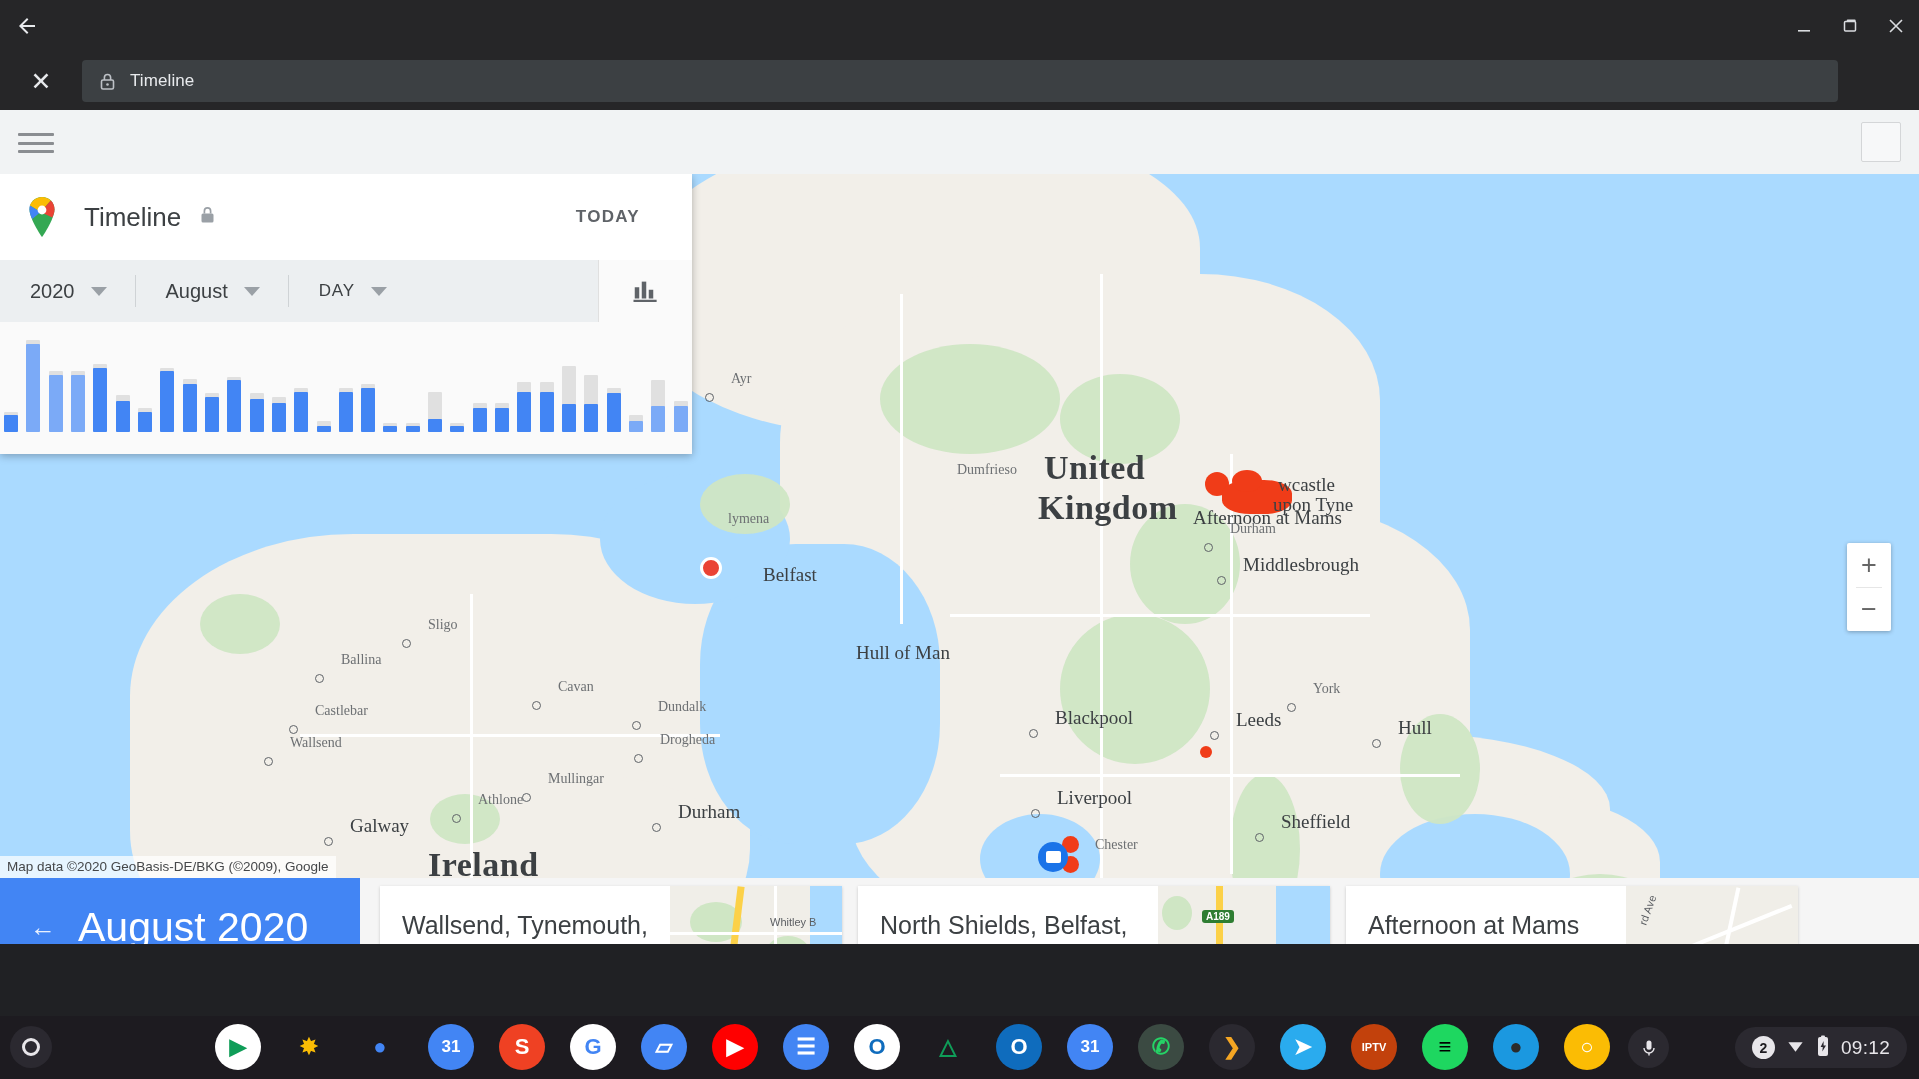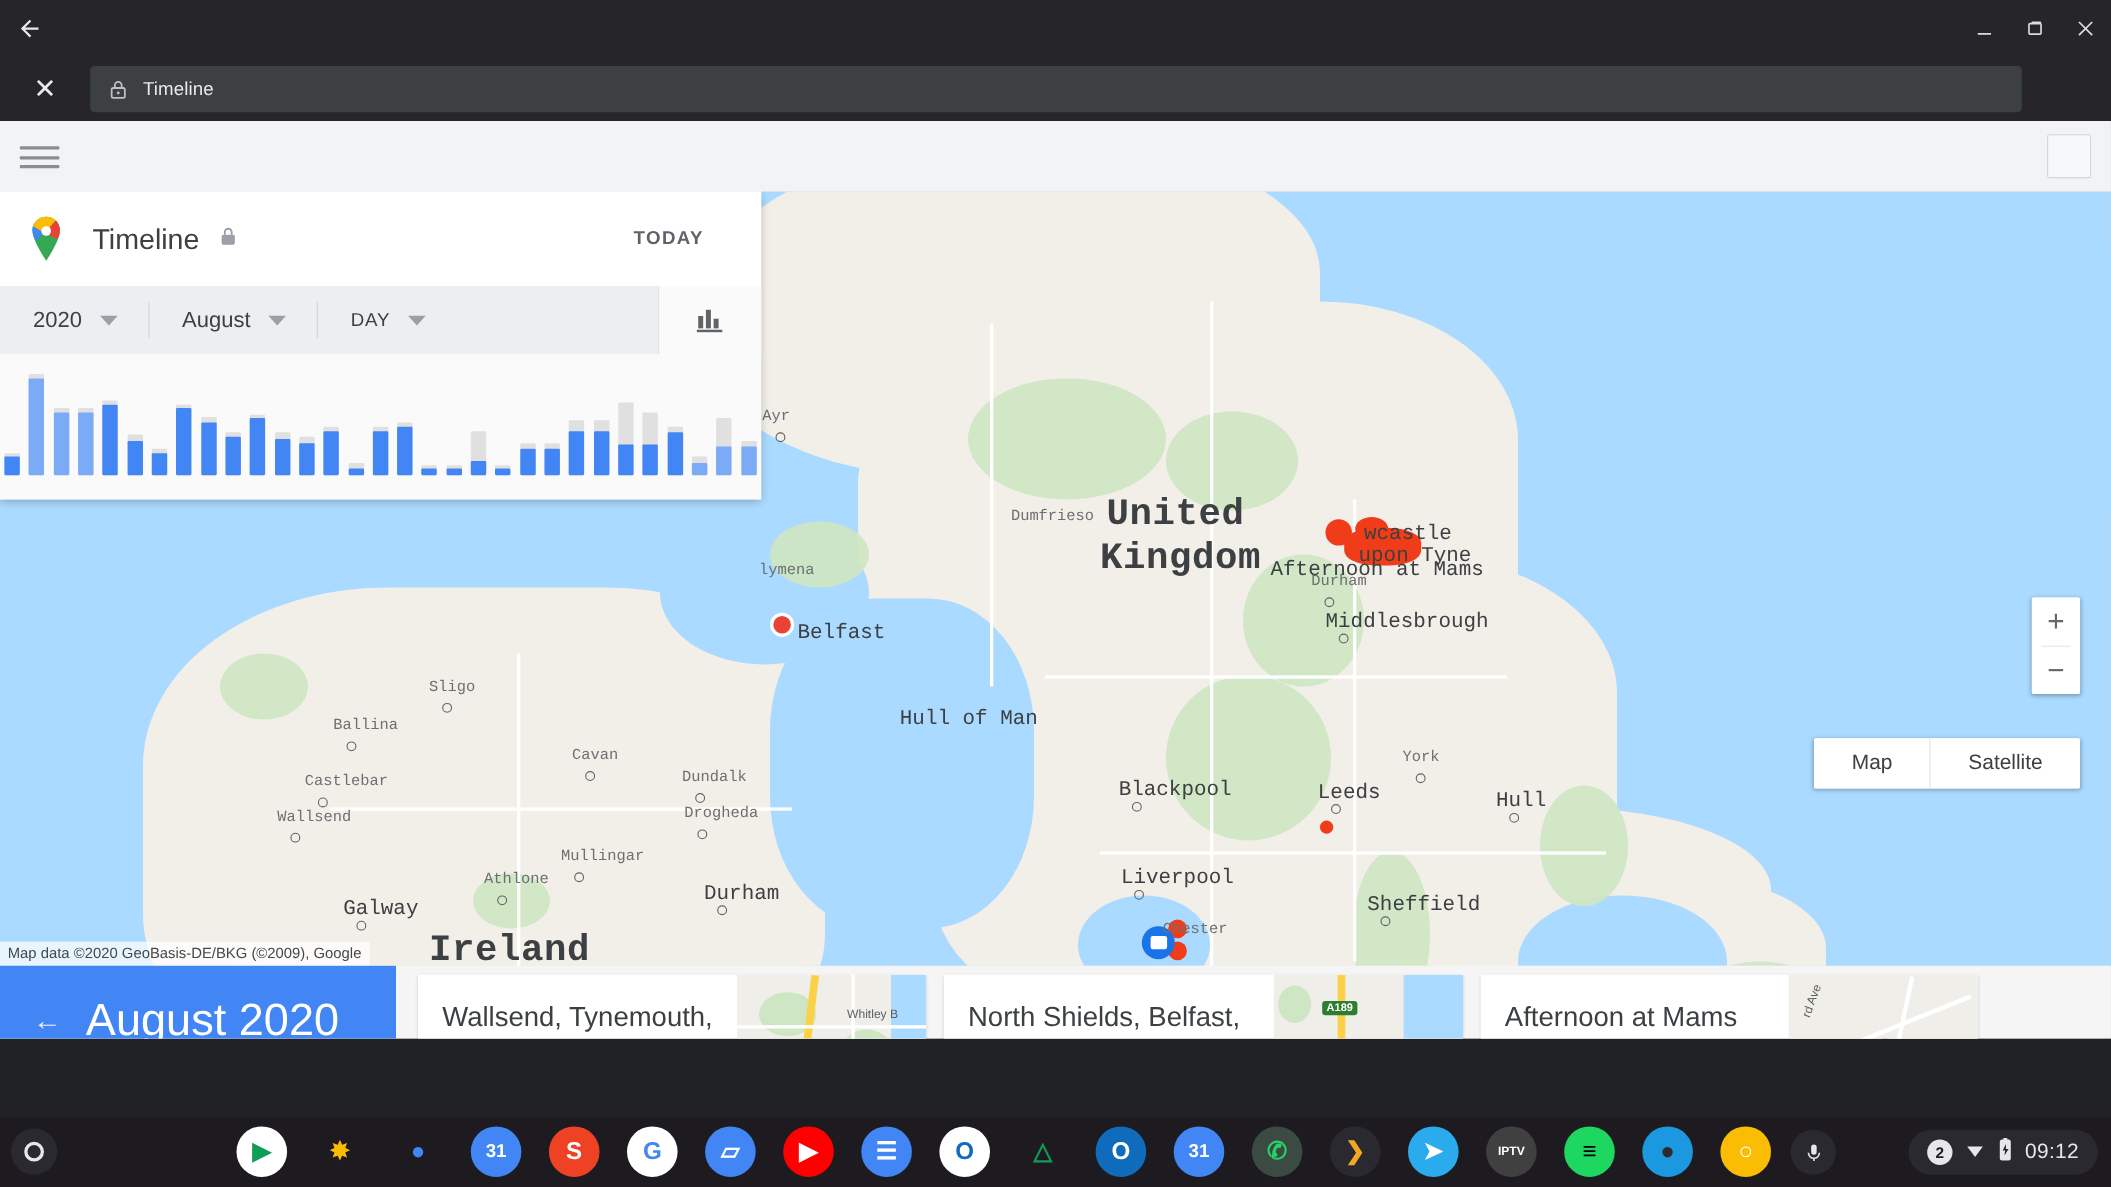--- a/index.html
+++ b/index.html
@@ -44,21 +44,21 @@
 
   
   .map { position:absolute; left:0; top:64px; width:1919px; height:704px; background:#aadaff;
     overflow:hidden; }
   .landmass { position:absolute; background:#f2efe9; }
   .green { position:absolute; background:#cfe6c4; border-radius:50%; opacity:.95; }
   .road { position:absolute; background:#ffffff; }
   .water2 { position:absolute; background:#aadaff; }
 
   .mlabel { position:absolute; color:#5b5e62; font-size:17px; white-space:nowrap;
-    font-family:Liberation Mono, monospace; }
+    font-family:Liberation Serif, serif;padding-left:38px; }
   .mlabel.big { font-size:34px; font-weight:bold; color:#3c4043; letter-spacing:.5px; }
   .mlabel.city { font-size:19px; color:#3c4043; }
   .mlabel.small { font-size:14px; color:#6d7073; }
   .citydot { position:absolute; width:9px; height:9px; border:1.5px solid #5f6368;
     border-radius:50%; background:transparent; }
 
   .redblob { position:absolute; background:#f03c18; border-radius:50%; }
   .redpin { position:absolute; width:22px; height:22px; background:#ea4335; border-radius:50%;
     border:3px solid #fff; }
   .bluepin { position:absolute; width:30px; height:30px; background:#1a73e8;
@@ -320,24 +320,20 @@
         </div>
 
       <div class="map-attrib">Map data ©2020 GeoBasis-DE/BKG (©2009), Google</div>
 
       <div class="zoomctl">
         <div class="zi">+</div>
         <div class="sep"></div>
         <div class="zo">−</div>
       </div>
 
-      <div class="maptype">
-        <span>Map</span>
-        <span>Satellite</span>
-      </div>
     </div>
 
     <div class="tl-panel">
       <div class="tl-head">
         <div class="tl-logo">
           <svg width="40" height="44" viewBox="0 0 40 44">
             <path d="M20 2c7 0 12.5 5.5 12.5 12.4C32.5 24 20 42 20 42S7.5 24 7.5 14.4C7.5 7.5 13 2 20 2z" fill="#34a853"></path>
             <path d="M7.9 10.6C9.7 5.6 14.4 2 20 2c3.4 0 6.5 1.3 8.8 3.5L18.6 17z" fill="#fbbc04"></path>
             <path d="M7.9 10.6A12.4 12.4 0 0 0 7.5 14.4c0 3 1.2 6.4 2.8 9.5L18.6 17z" fill="#4285f4"></path>
             <path d="M28.8 5.5c2.3 2.3 3.7 5.4 3.7 8.9 0 2.6-.9 5.4-2.2 8.1L18.6 17z" fill="#ea4335"></path>
@@ -611,21 +607,21 @@
         <div class="ico" style="background: rgb(66, 133, 244); color: rgb(255, 255, 255); font-weight: bold; font-size: 22px;">▱</div>
         <div class="ico" style="background: rgb(255, 0, 0); color: rgb(255, 255, 255); font-weight: bold; font-size: 22px;">▶</div>
         <div class="ico" style="background: rgb(66, 133, 244); color: rgb(255, 255, 255); font-weight: bold; font-size: 22px;">☰</div>
         <div class="ico" style="background: rgb(255, 255, 255); color: rgb(15, 108, 189); font-weight: bold; font-size: 22px;">O</div>
         <div class="ico" style="background: transparent; color: rgb(15, 157, 88); font-weight: bold; font-size: 22px;">△</div>
         <div class="ico" style="background: rgb(15, 108, 189); color: rgb(255, 255, 255); font-weight: bold; font-size: 22px;">O</div>
         <div class="ico" style="background: rgb(66, 133, 244); color: rgb(255, 255, 255); font-weight: bold; font-size: 17px;">31</div>
         <div class="ico" style="background: rgb(59, 74, 66); color: rgb(37, 211, 102); font-weight: bold; font-size: 22px;">✆</div>
         <div class="ico" style="background: rgb(43, 41, 48); color: rgb(245, 166, 35); font-weight: bold; font-size: 22px;">❯</div>
         <div class="ico" style="background: rgb(42, 171, 238); color: rgb(255, 255, 255); font-weight: bold; font-size: 22px;">➤</div>
-        <div class="ico" style="background: #404040; color: rgb(255, 255, 255); font-weight: bold; font-size: 11px;">IPTV</div>
+        <div class="ico" style="background: #c2410c; color: rgb(255, 255, 255); font-weight: bold; font-size: 11px;">IPTV</div>
         <div class="ico" style="background: rgb(30, 215, 96); color: rgb(0, 0, 0); font-weight: bold; font-size: 22px;">≡</div>
         <div class="ico" style="background: rgb(27, 152, 224); color: rgb(43, 43, 43); font-weight: bold; font-size: 22px;">●</div>
         <div class="ico" style="background: rgb(251, 188, 4); color: rgb(255, 255, 255); font-weight: bold; font-size: 22px;">○</div>
       </div>
     <div class="mic">
       <svg width="20" height="20" viewBox="0 0 24 24">
         <rect x="9" y="3" width="6" height="11" rx="3" fill="#e8e6ea"></rect>
         <path d="M6 12a6 6 0 0 0 12 0" fill="none" stroke="#e8e6ea" stroke-width="1.7"></path>
         <path d="M12 18v3" stroke="#e8e6ea" stroke-width="1.7"></path>
         </svg>

